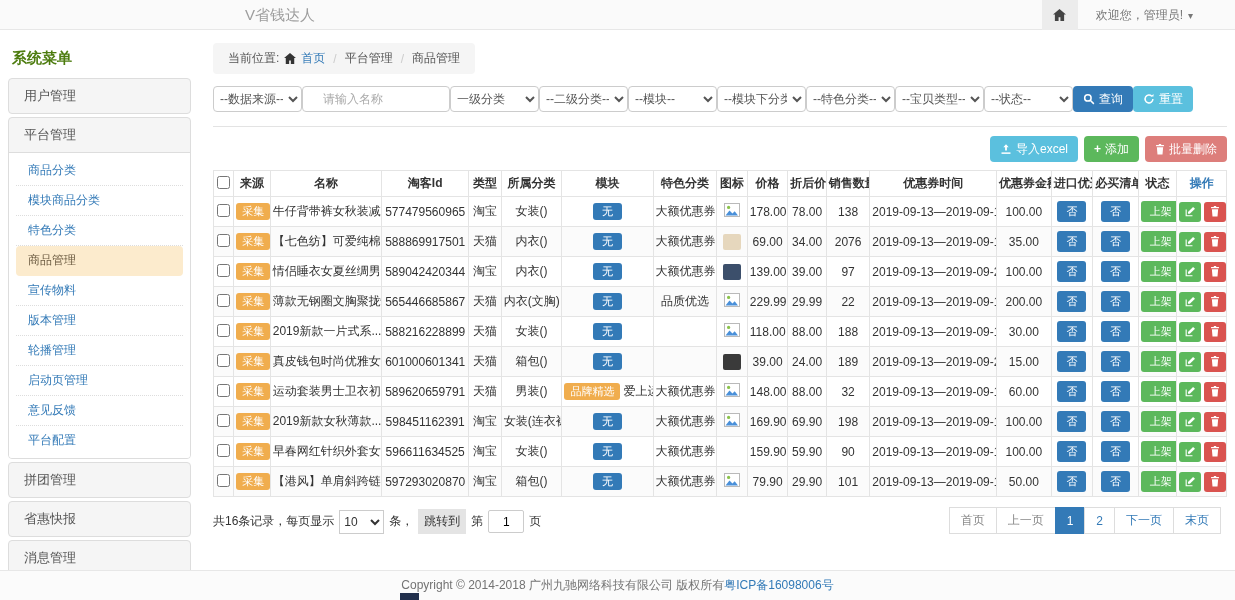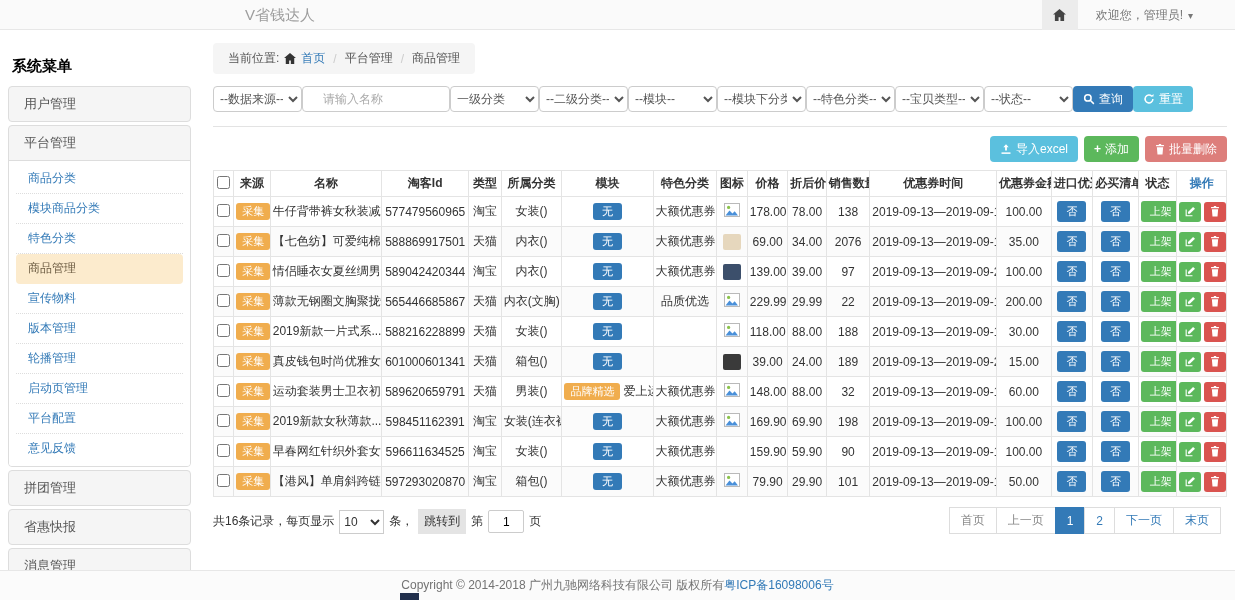--- a/index.html
+++ b/index.html
@@ -11,21 +11,21 @@
   
   .topbar { height:30px; background:#fafafa; border-bottom:1px solid #e7e7e7; position:relative; }
   .brand { position:absolute; left:245px; top:0; line-height:30px; font-size:15px; color:#9d9d9d; }
   .top-right { position:absolute; right:0; top:0; height:30px; display:flex; align-items:stretch; }
   .home-box { width:36px; background:#ececec; display:flex; align-items:center; justify-content:center; cursor:pointer; }
   .welcome { display:flex; align-items:center; gap:5px; padding:0 42px 0 18px; color:#777; cursor:pointer; }
   .caret { font-size:10px; color:#777; }
   
   .layout { display:flex; align-items:flex-start; padding-top:13px; }
   .sidebar { width:183px; margin-left:8px; flex:none; }
-  .side-title { color:#000000; font-weight:bold; font-size:15px; padding:6px 4px 10px 4px;margin-top:8px; }
+  .side-title { color:#4d7c0f; font-weight:bold; font-size:15px; padding:6px 4px 10px 4px; }
   .side-group { background:#f5f5f5; border:1px solid #ddd; border-radius:4px; margin-bottom:3px; overflow:hidden; }
   .side-head { padding:8px 15px; font-size:13px; color:#555; cursor:pointer; }
   .side-sub { background:#fff; border-top:1px solid #ddd; padding:3px 7px; }
   .side-sub a { display:block; padding:6px 12px; font-size:12px; color:#337ab7; text-decoration:none; border-bottom:1px dotted #ddd; cursor:pointer; }
   .side-sub a:last-child { border-bottom:none; }
   .side-sub a.active { background:#fcebcd; border-radius:4px; color:#6b5b41; border-bottom-color:transparent; }
   .content { flex:1; margin:0 8px 0 22px; min-width:0; }
   
   .breadcrumb { display:inline-flex; align-items:center; gap:5px; background:#f5f5f5; border-radius:4px; padding:7px 15px; font-size:12px; color:#555; }
   .bc-home { color:#337ab7; cursor:pointer; }
@@ -113,22 +113,22 @@
           <div class="side-head">平台管理</div>
           <div class="side-sub">
             <a>商品分类</a>
             <a>模块商品分类</a>
             <a>特色分类</a>
             <a class="active">商品管理</a>
             <a>宣传物料</a>
             <a>版本管理</a>
             <a>轮播管理</a>
             <a>启动页管理</a>
+            <a>意见反馈</a>
             <a>平台配置</a>
-            <a>意见反馈</a>
           </div>
         </div>
         <div class="side-group">
           <div class="side-head">拼团管理</div>
         </div>
         <div class="side-group">
           <div class="side-head">省惠快报</div>
         </div>
         <div class="side-group">
           <div class="side-head">消息管理</div>

